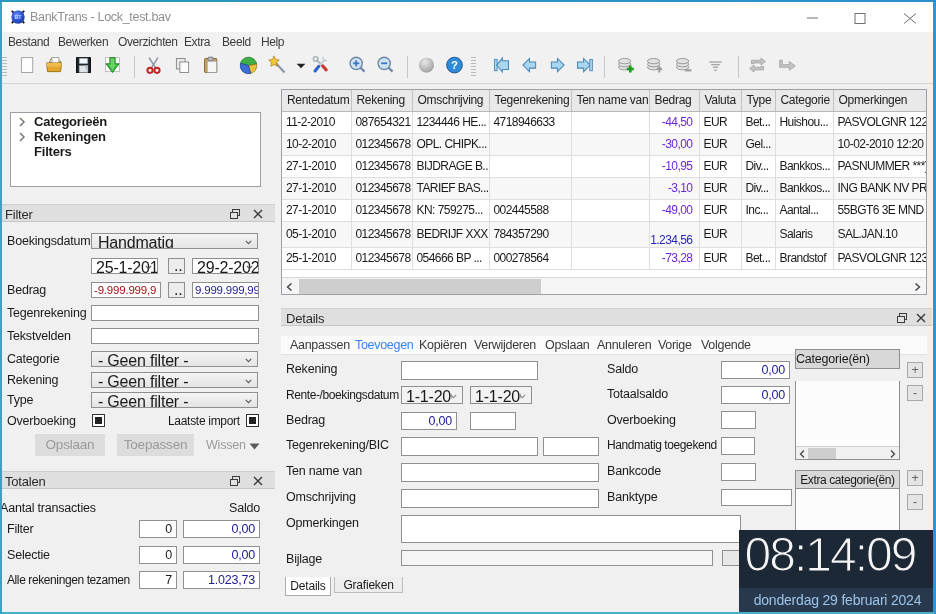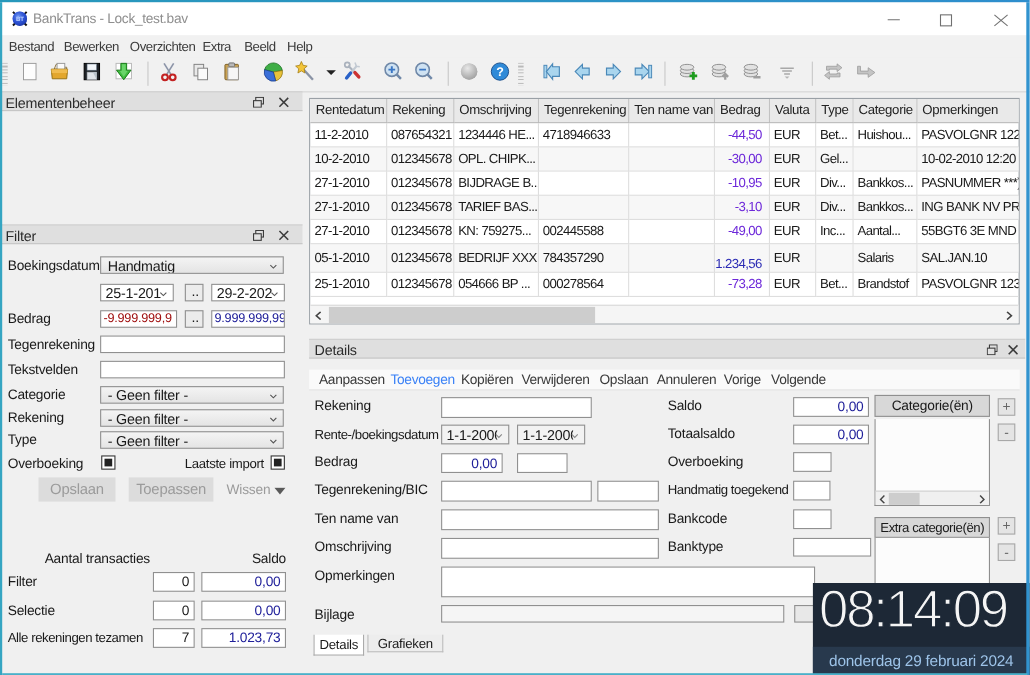--- a/index.html
+++ b/index.html
@@ -20,21 +20,21 @@
 .thandle { position:absolute; top:5px; width:5px; height:21px;
   background-image:repeating-linear-gradient(to bottom,#b9b9b9 0 1px, transparent 1px 3px);
   background-size:1px 100%; background-repeat:repeat-x; background-position:0 0, 3px 0; }
 .ticon { position:absolute; top:3px; width:21px; height:21px; margin-left:2px; }
 
 .dockhdr { position:absolute; background:#dfdfdf; border-top:1px solid #cfcfcf; border-bottom:1px solid #c6c6c6; }
 .dockhdr .t { position:absolute; left:5px; top:2px; font-size:13px; color:#2b2b2b; }
 .hicon { position:absolute; top:4px; width:10px; height:10px; }
 
 .inp { position:absolute; background:#ffffff; border:1px solid #909090; font-size:12.5px; overflow:hidden; white-space:nowrap; }
-.combo { position:absolute; background:linear-gradient(to bottom,#f4f4f4,#e4e4e4); border:1px solid #8f8f8f; font-size:13px; overflow:hidden; white-space:nowrap; }
+.combo { position:absolute; background:linear-gradient(to bottom,#f4f4f4,#e4e4e4); border:1px solid #8f8f8f; font-size:16px; overflow:hidden; white-space:nowrap; }
 .chev { position:absolute; right:5px; top:50%; margin-top:-2px; width:7px; height:7px; }
 
 #ttable { border-collapse:collapse; }
 #ttable th { font-weight:normal; background:#e9e9e9; border-right:1px solid #c2c2c2; border-bottom:1px solid #b8b8b8; height:21px; text-align:left; padding:0 0 0 5px; font-size:12px; color:#222; white-space:nowrap; overflow:hidden; letter-spacing:-0.3px; }
 #ttable td { height:22px; border-right:1px solid #dedede; border-bottom:1px solid #dedede; padding:0 0 0 4px; white-space:nowrap; overflow:hidden; font-size:12px; letter-spacing:-0.55px; }
 #ttable tr.alt td { background:#f7f7f7; }
 #ttable td.neg { color:#6d28d9; text-align:right; padding:0 6px 0 0; }
 #ttable td.pos { color:#2a2ab4; text-align:right; padding:11px 6px 0 0; }
 .dm { position:absolute; top:2px; font-size:12.5px; color:#3a3a3a; letter-spacing:-0.3px; }
 </style>
@@ -248,34 +248,30 @@
     <svg class="ticon" style="left:745px" viewBox="0 0 24 24">
       <path d="M5 10 L5 6 L16 6 L16 3.5 L21 7.5 L16 11.5 L16 9 L8 9 L8 10 Z" fill="#c4c4c4" stroke="#9a9a9a" stroke-width="0.8"></path>
       <path d="M19 13 L19 17 L8 17 L8 19.5 L3 15.5 L8 11.5 L8 14 L16 14 L16 13 Z" fill="#c4c4c4" stroke="#9a9a9a" stroke-width="0.8"></path>
     </svg>
 
     <svg class="ticon" style="left:775px" viewBox="0 0 24 24">
       <path d="M5 8 L5 13 L13 13 L13 9.5 L20 14.5 L13 19.5 L13 16 L2 16 L2 8 Z" fill="#c4c4c4" stroke="#9a9a9a" stroke-width="0.8" transform="translate(1,-2)"></path>
     </svg>
   </div>
 
-  <div class="dockhdr" style="left:0px;top:83px;width:275px;height:18px">
-    <div class="t">Elementenbeheer</div>
-    <svg class="hicon" style="left:230px" viewBox="0 0 10 10">
-        <g fill="none" stroke="#3c3c3c">
-          <rect x="2.5" y="0.5" width="7" height="6"></rect>
-          <rect x="0.5" y="3.5" width="7" height="6" fill="#e2e2e2"></rect>
-        </g>
-      </svg>
-    <svg class="hicon" style="left:253px" viewBox="0 0 10 10">
-        <g stroke="#3c3c3c" stroke-width="1.4">
-          <line x1="1" y1="1" x2="9" y2="9"></line>
-          <line x1="9" y1="1" x2="1" y2="9"></line>
-        </g>
-      </svg>
+  <div class="abs" style="left:10px;top:112px;width:251px;height:75px;background:#fff;border:1px solid #9aa0a6">
+    <svg class="abs" style="left:6px;top:4px" width="10" height="10" viewBox="0 0 10 10">
+        <path d="M3 1 L7 5 L3 9" fill="none" stroke="#787878" stroke-width="1.5"></path>
+      </svg>
+    <div class="abs" style="left:23px;top:1px;font-weight:bold;font-size:13px">Categorieën</div>
+    <svg class="abs" style="left:6px;top:19px" width="10" height="10" viewBox="0 0 10 10">
+        <path d="M3 1 L7 5 L3 9" fill="none" stroke="#787878" stroke-width="1.5"></path>
+      </svg>
+    <div class="abs" style="left:23px;top:16px;font-weight:bold;font-size:13px">Rekeningen</div>
+    <div class="abs" style="left:23px;top:31px;font-weight:bold;font-size:13px">Filters</div>
   </div>
 
   <div class="dockhdr" style="left:0px;top:204px;width:275px;height:18px">
     <div class="t">Filter</div>
     <svg class="hicon" style="left:230px" viewBox="0 0 10 10">
         <g fill="none" stroke="#3c3c3c">
           <rect x="2.5" y="0.5" width="7" height="6"></rect>
           <rect x="0.5" y="3.5" width="7" height="6" fill="#e2e2e2"></rect>
         </g>
       </svg>
@@ -353,22 +349,37 @@
         <div class="abs" style="left:2px;top:2px;width:7px;height:7px;background:#222"></div>
       </div>
     <div class="abs" style="left:35px;top:434px;width:70px;height:22px;background:#dcdcdc;color:#9b9b9b;text-align:center;line-height:22px;font-size:13.5px">Opslaan</div>
     <div class="abs" style="left:117px;top:434px;width:77px;height:22px;background:#dcdcdc;color:#9b9b9b;text-align:center;line-height:22px;font-size:13.5px">Toepassen</div>
     <div class="abs" style="left:206px;top:434px;width:54px;height:22px;color:#9b9b9b;line-height:22px;font-size:12.5px">Wissen</div>
     <svg class="abs" style="left:249px;top:443px" width="11" height="7" viewBox="0 0 11 7">
         <path d="M0.5 0.5 L10.5 0.5 L5.5 6.5 Z" fill="#5a5a5a"></path>
       </svg>
   </div>
 
+  <div class="dockhdr" style="left:0px;top:471px;width:275px;height:18px">
+    <div class="t">Totalen</div>
+    <svg class="hicon" style="left:230px" viewBox="0 0 10 10">
+        <g fill="none" stroke="#3c3c3c">
+          <rect x="2.5" y="0.5" width="7" height="6"></rect>
+          <rect x="0.5" y="3.5" width="7" height="6" fill="#e2e2e2"></rect>
+        </g>
+      </svg>
+    <svg class="hicon" style="left:253px" viewBox="0 0 10 10">
+        <g stroke="#3c3c3c" stroke-width="1.4">
+          <line x1="1" y1="1" x2="9" y2="9"></line>
+          <line x1="9" y1="1" x2="1" y2="9"></line>
+        </g>
+      </svg>
+  </div>
   <div id="totbody">
-    <div class="abs" style="left:0px;top:501px;width:177px;text-align:center">Aantal transacties</div>
+    <div class="abs" style="left:0px;top:501px;width:177px;text-align:left">Aantal transacties</div>
     <div class="abs" style="left:182px;top:501px;width:78px;text-align:right">Saldo</div>
     <div class="abs" style="left:7px;top:522px">Filter</div>
     <div class="inp" style="left:139px;top:520px;width:38px;height:18px;text-align:right">
         <span style="position:absolute;right:4px;top:1px">0</span>
       </div>
     <div class="inp" style="left:183px;top:520px;width:77px;height:18px;color:#20209a">
         <span style="position:absolute;right:4px;top:1px">0,00</span>
       </div>
     <div class="abs" style="left:7px;top:548px">Selectie</div>
     <div class="inp" style="left:139px;top:546px;width:38px;height:18px;text-align:right">
@@ -581,21 +592,21 @@
       </div>
     <div class="abs" style="left:326px;top:87px">Overboeking</div>
     <div class="inp" style="left:440px;top:85px;width:35px;height:18px"></div>
     <div class="abs" style="left:326px;top:112px;font-size:12px;letter-spacing:-0.4px">Handmatig toegekend</div>
     <div class="inp" style="left:440px;top:111px;width:34px;height:18px"></div>
     <div class="abs" style="left:326px;top:138px">Bankcode</div>
     <div class="inp" style="left:440px;top:137px;width:35px;height:18px"></div>
     <div class="abs" style="left:326px;top:164px">Banktype</div>
     <div class="inp" style="left:440px;top:163px;width:71px;height:17px"></div>
 
-    <div class="abs" style="left:514px;top:33px;width:105px;height:20px;background:#d8d8d8;border:1px solid #8f8f8f;text-align:center;line-height:19px">Categorie(ën)</div>
+    <div class="abs" style="left:514px;top:23px;width:105px;height:20px;background:#d8d8d8;border:1px solid #8f8f8f;text-align:left;line-height:19px">Categorie(ën)</div>
     <div class="abs" style="left:514px;top:55px;width:105px;height:79px;background:#fcfcfc;border:1px solid #8f8f8f;border-top:none">
       <div class="abs" style="left:0px;bottom:0px;width:103px;height:13px;background:#f0f0f0;border-top:1px solid #d0d0d0">
         <svg class="abs" style="left:3px;top:3px" width="6" height="8" viewBox="0 0 6 8">
             <path d="M5 0.5 L1.5 4 L5 7.5" fill="none" stroke="#444" stroke-width="1.3"></path>
           </svg>
         <div class="abs" style="left:12px;top:1px;width:28px;height:11px;background:#cdcdcd"></div>
         <svg class="abs" style="right:3px;top:3px" width="6" height="8" viewBox="0 0 6 8">
             <path d="M1 0.5 L4.5 4 L1 7.5" fill="none" stroke="#444" stroke-width="1.3"></path>
           </svg>
       </div>

